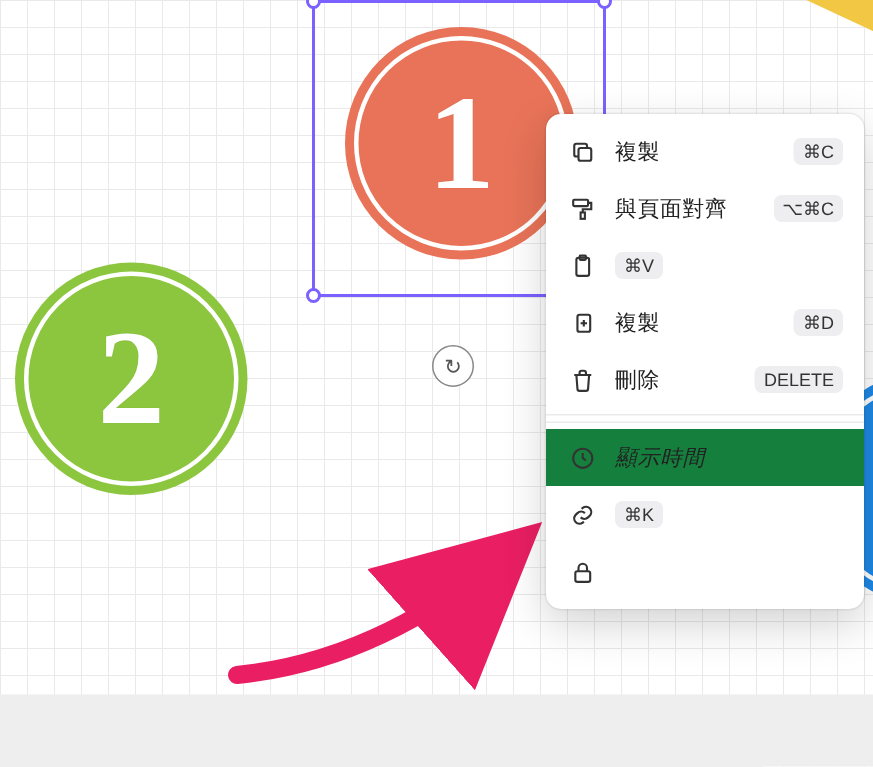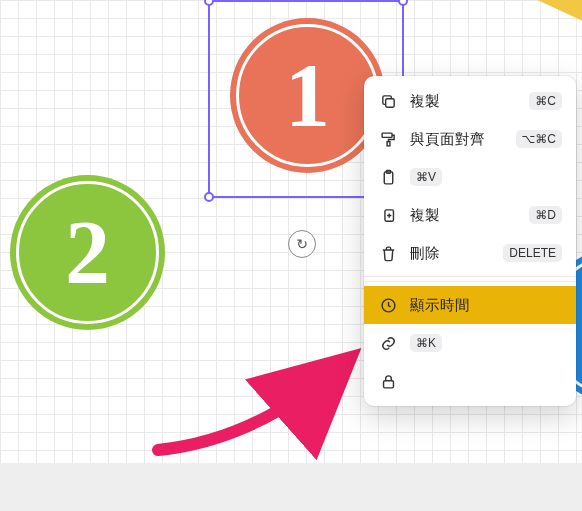--- a/index.html
+++ b/index.html
@@ -58,21 +58,21 @@
   .menu {
     position:absolute; right:6px; top:76px; width:212px;
     background:#fff; border-radius:10px;
     box-shadow: 0 10px 30px rgba(0,0,0,.18), 0 0 0 1px rgba(0,0,0,.06);
     padding:6px 0;
   }
   .menu-item {
     display:flex; align-items:center; gap:12px;
     padding:9px 14px; cursor:pointer; color:#222;
   }
-  .menu-item:hover, .menu-item.hover { background:#eab308; }
+  .menu-item:hover, .menu-item.hover { background:#15803d;font-style:italic; }
   .menu-item .icon { width:20px; height:20px; flex:0 0 20px; display:flex; align-items:center; justify-content:center; color:#333;}
   .menu-item .label { flex:1; font-size:14.5px; letter-spacing:.5px; }
   .menu-item .kbd {
     font-size:12px; color:#333; background:#eeeef1; border-radius:5px;
     padding:2px 6px; font-family:inherit;
   }
   .menu-item .chev { color:#555; }
   .sep { height:1px; background:#eaeaea; margin:4px 0; }
 
   .arrow {

